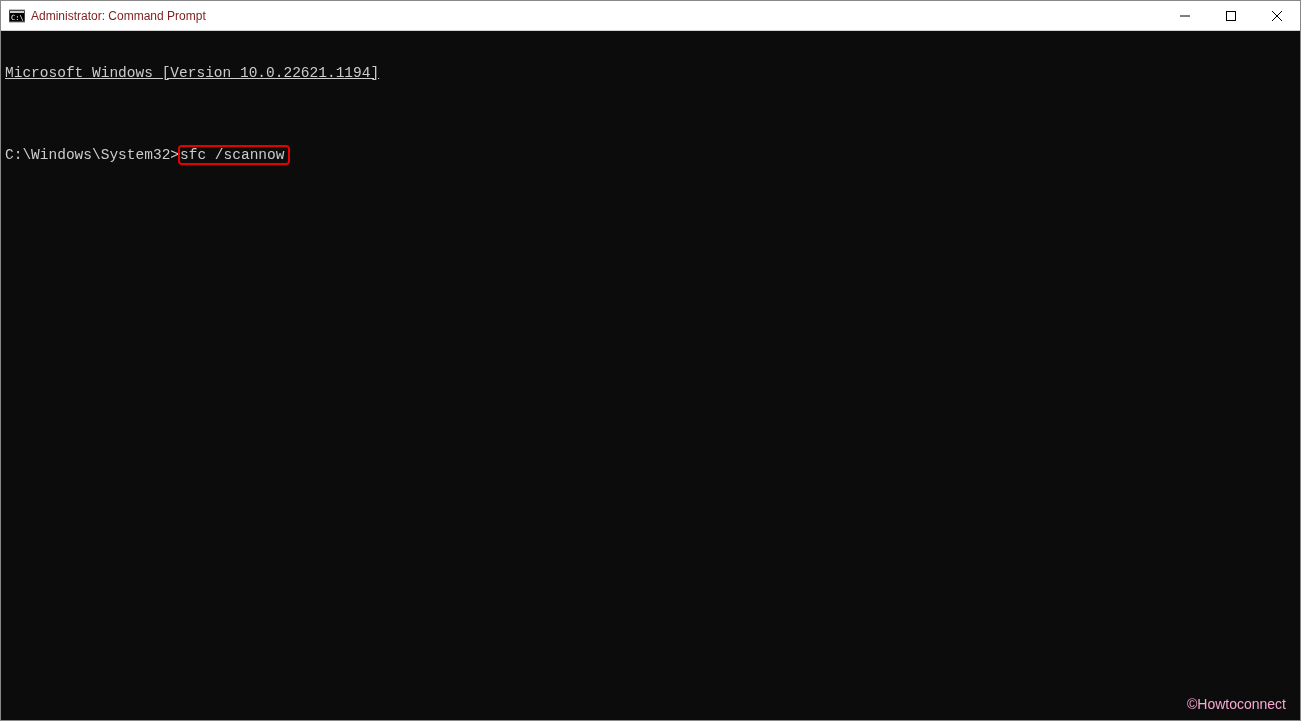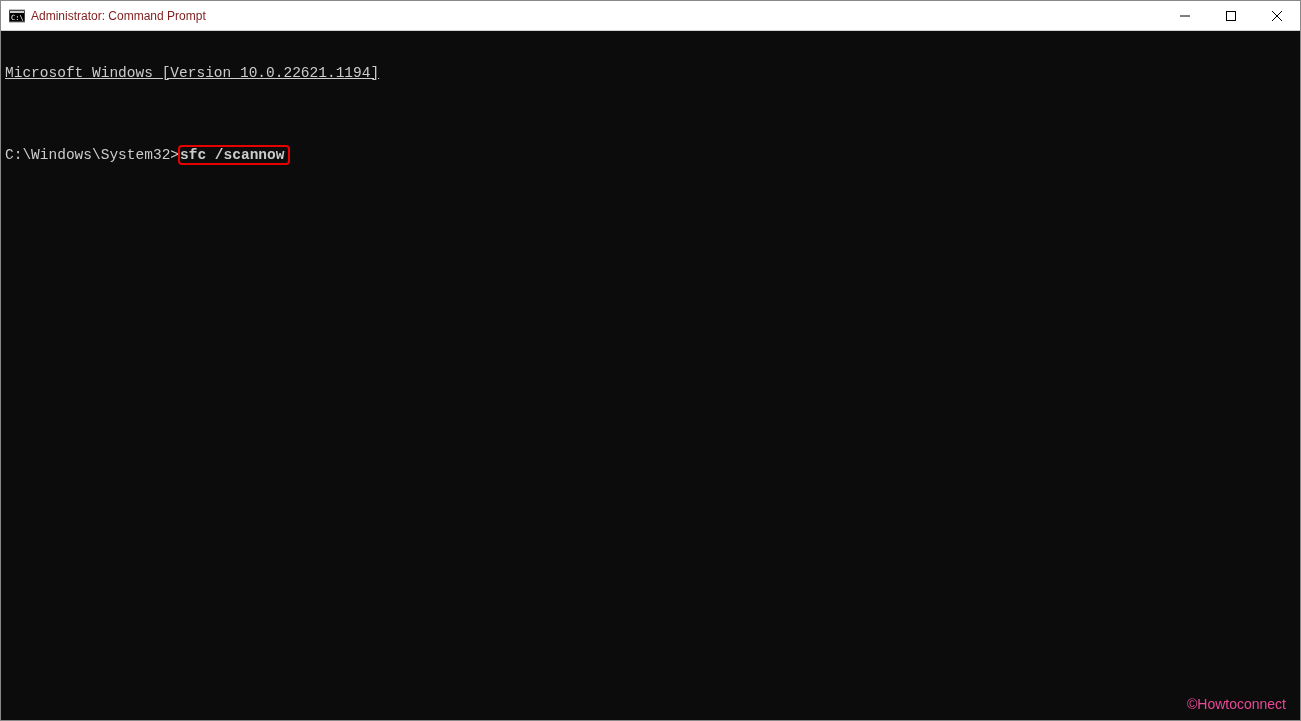--- a/index.html
+++ b/index.html
@@ -80,27 +80,26 @@
     }
     .prompt-line {
       display: flex;
       align-items: center;
     }
     .highlight-box {
       border: 2px solid #e60000;
       border-radius: 4px;
       padding: 0 4px 0 0;
       margin-left: -1px;
-      font-weight: bold;
     }
     .watermark {
       position: absolute;
       bottom: 8px;
       right: 14px;
-      color: #ec4899;
+      color: #f9a8d4;
       font-family: "Segoe UI", sans-serif;
       font-size: 14px;
     }
   </style>
 </head>
 <body>
 
 <div class="window">
   <div class="titlebar">
     <span class="titlebar-icon">

